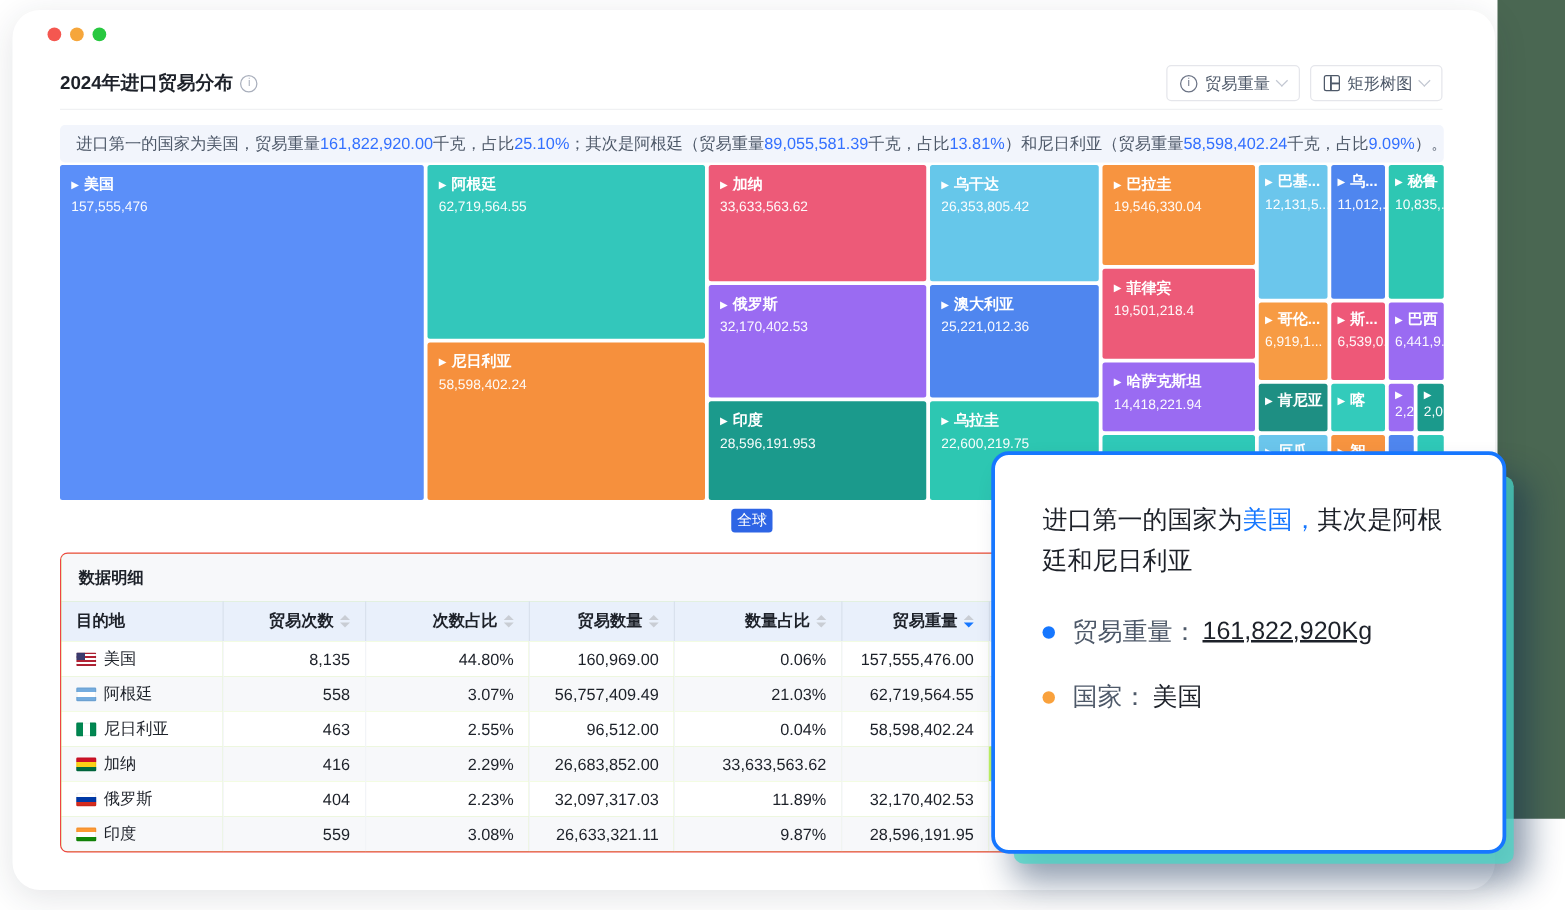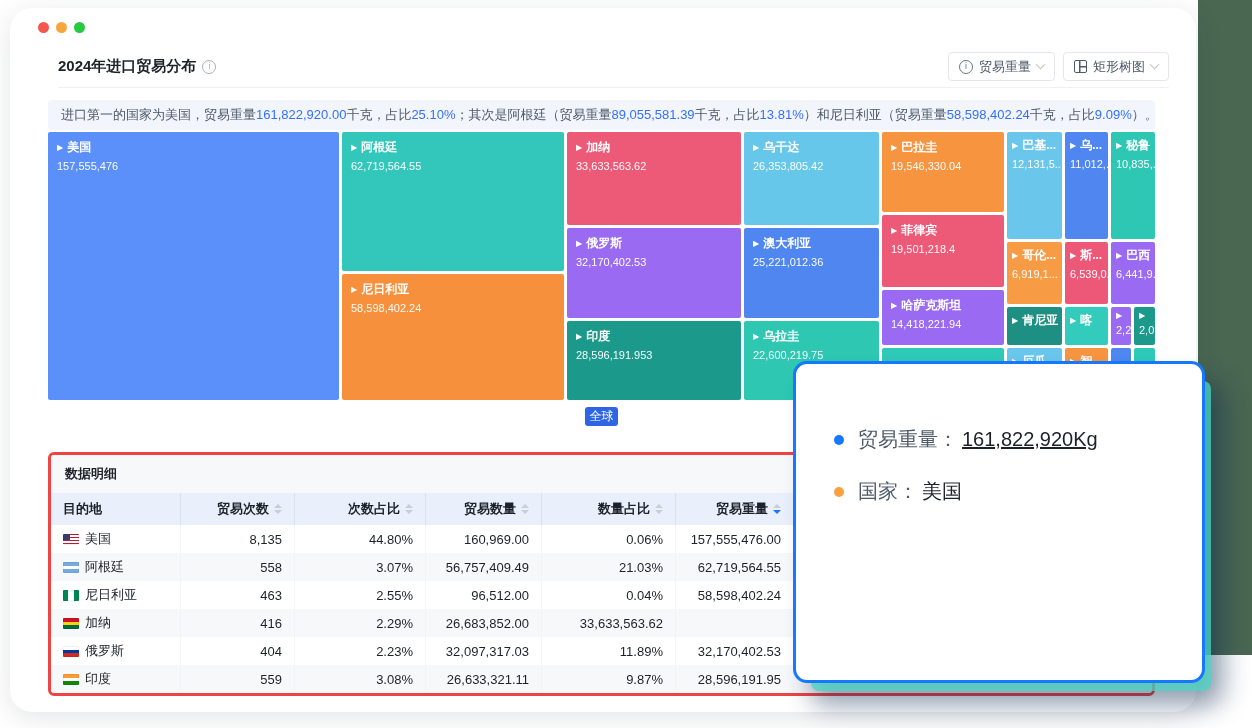--- a/index.html
+++ b/index.html
@@ -9,22 +9,22 @@
   .bg-strip{position:absolute;left:1198px;top:0;width:54px;height:655px;background:#4A6752;z-index:1;}
 
   .window{position:absolute;left:10px;top:8px;width:1186px;height:704px;background:#fff;
     border-radius:22px;box-shadow:0 6px 28px rgba(31,45,61,.12);z-index:10;}
 
   
   .lights{position:absolute;left:28px;top:14px;display:flex;gap:7px;}
   .light{width:11px;height:11px;border-radius:50%;cursor:pointer;}
 
   
-  .hdr{position:absolute;left:38px;right:27px;top:44px;height:36px;display:flex;
-    align-items:center;justify-content:space-between;border-bottom:1px solid #F0F1F3;padding-bottom:6px;margin-left:10px;}
+  .hdr{position:absolute;left:38px;right:42px;top:44px;height:36px;display:flex;
+    align-items:center;justify-content:space-between;border-bottom:1px solid #F0F1F3;padding-bottom:6px;}
   .hdr-left{display:flex;align-items:center;gap:6px;}
   .page-title{font-size:15px;font-weight:bold;color:#1D2129;}
   .i-circle{width:14px;height:14px;border:1px solid #A9AFBC;border-radius:50%;display:inline-flex;
     align-items:center;justify-content:center;font-size:9px;color:#A9AFBC;line-height:1;}
   .hdr-right{display:flex;gap:8px;}
   .ctl-btn{display:flex;align-items:center;gap:6px;height:29px;padding:0 10px;background:#fff;
     border:1px solid #E5E6EB;border-radius:4px;font-size:13px;color:#4E5969;cursor:pointer;}
   .ctl-btn .i-circle{border-color:#6B7385;color:#6B7385;}
   .chev{width:7px;height:7px;border-right:1.5px solid #C2C7D1;border-bottom:1.5px solid #C2C7D1;
     transform:rotate(45deg);margin-top:-4px;}
@@ -42,21 +42,21 @@
   .tm-cell{position:absolute;border-radius:2px;color:#fff;padding:7px 9px;overflow:hidden;cursor:pointer;}
   .tm-cell.small{padding:5px 5px;}
   .tm-name{font-size:12px;font-weight:bold;display:flex;align-items:center;gap:4px;white-space:nowrap;}
   .tm-arrow{font-size:8px;line-height:1;}
   .tm-value{font-size:11px;margin-top:4px;white-space:nowrap;opacity:.96;}
 
   .crumb{position:absolute;left:575px;top:399px;width:33px;height:19px;background:#2E65E5;color:#fff;
     font-size:12px;display:flex;align-items:center;justify-content:center;border-radius:3px;cursor:pointer;}
 
   
-  .card{position:absolute;left:38px;top:444px;width:1107px;border:3px solid #ef4444;border-radius:6px;overflow:hidden;background:#bef264;}
+  .card{position:absolute;left:38px;top:434px;width:1107px;border:1px solid #ef4444;border-radius:6px;overflow:hidden;background:#bef264;}
   .card-band{height:38px;background:#F7F8FA;font-size:13px;font-weight:bold;color:#1D2129;
     line-height:38px;padding-left:14px;}
   .grid{display:grid;grid-template-columns:129px 114px 131px 116px 134px 118px 1fr;}
   .thead{background:#E9F0FB;height:32px;}
   .th{display:flex;align-items:center;justify-content:flex-end;gap:5px;padding:0 12px;
     font-size:13px;font-weight:bold;color:#1D2129;border-left:1px solid #D9E1ED;cursor:pointer;}
   .th:first-child{justify-content:flex-start;border-left:none;cursor:default;}
   .sorter{display:flex;flex-direction:column;gap:2px;}
   .caret{width:0;height:0;border-left:4px solid transparent;border-right:4px solid transparent;}
   .caret.up{border-bottom:4px solid #C9CDD4;}
@@ -412,20 +412,21 @@
           <div class="td">9.87%</div>
           <div class="td">28,596,191.95</div>
           <div class="td"></div>
         </div>
       </div>
   </div>
 
 </div>
 
 <div class="tooltip">
+  <div class="tt-title" id="tt-title"><span>进口第一的国家为</span><span class="hl" style="color: rgb(22, 119, 255);">美国，</span><span>其次是阿根廷和尼日利亚</span></div>
   <div class="tt-items" id="tt-items">
       <div class="tt-item">
         <span class="tt-dot" style="background: rgb(22, 119, 255);"></span>
         <span class="tt-label">贸易重量：</span>
         <span class="tt-value" style="color: rgb(29, 33, 41); text-decoration: underline;">161,822,920Kg</span>
       </div>
       <div class="tt-item">
         <span class="tt-dot" style="background: rgb(249, 161, 60);"></span>
         <span class="tt-label">国家：</span>
         <span class="tt-value" style="color: rgb(29, 33, 41);">美国</span>

